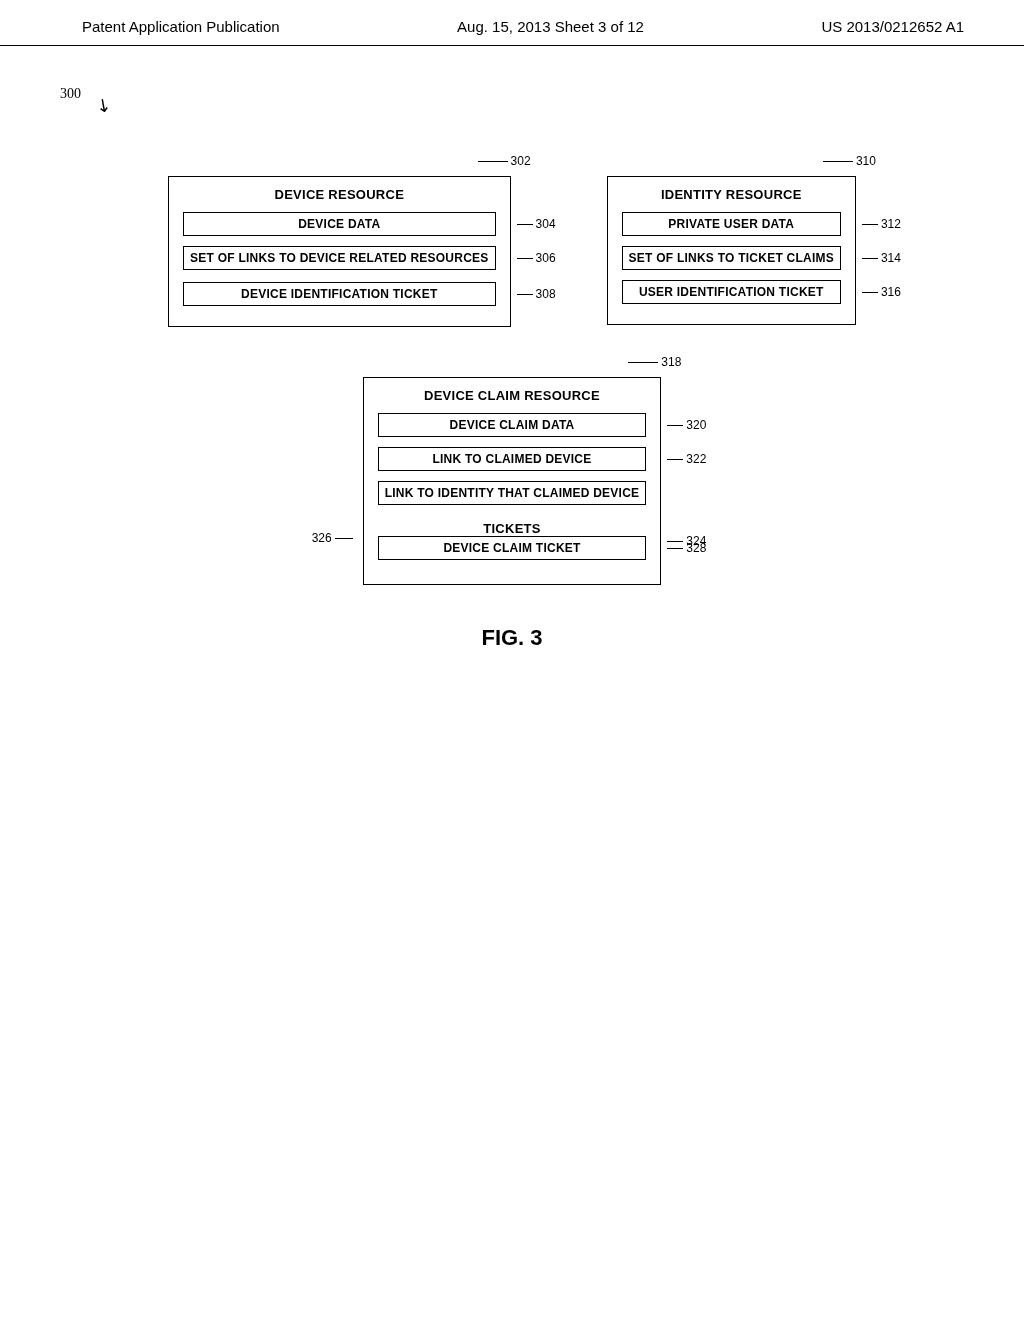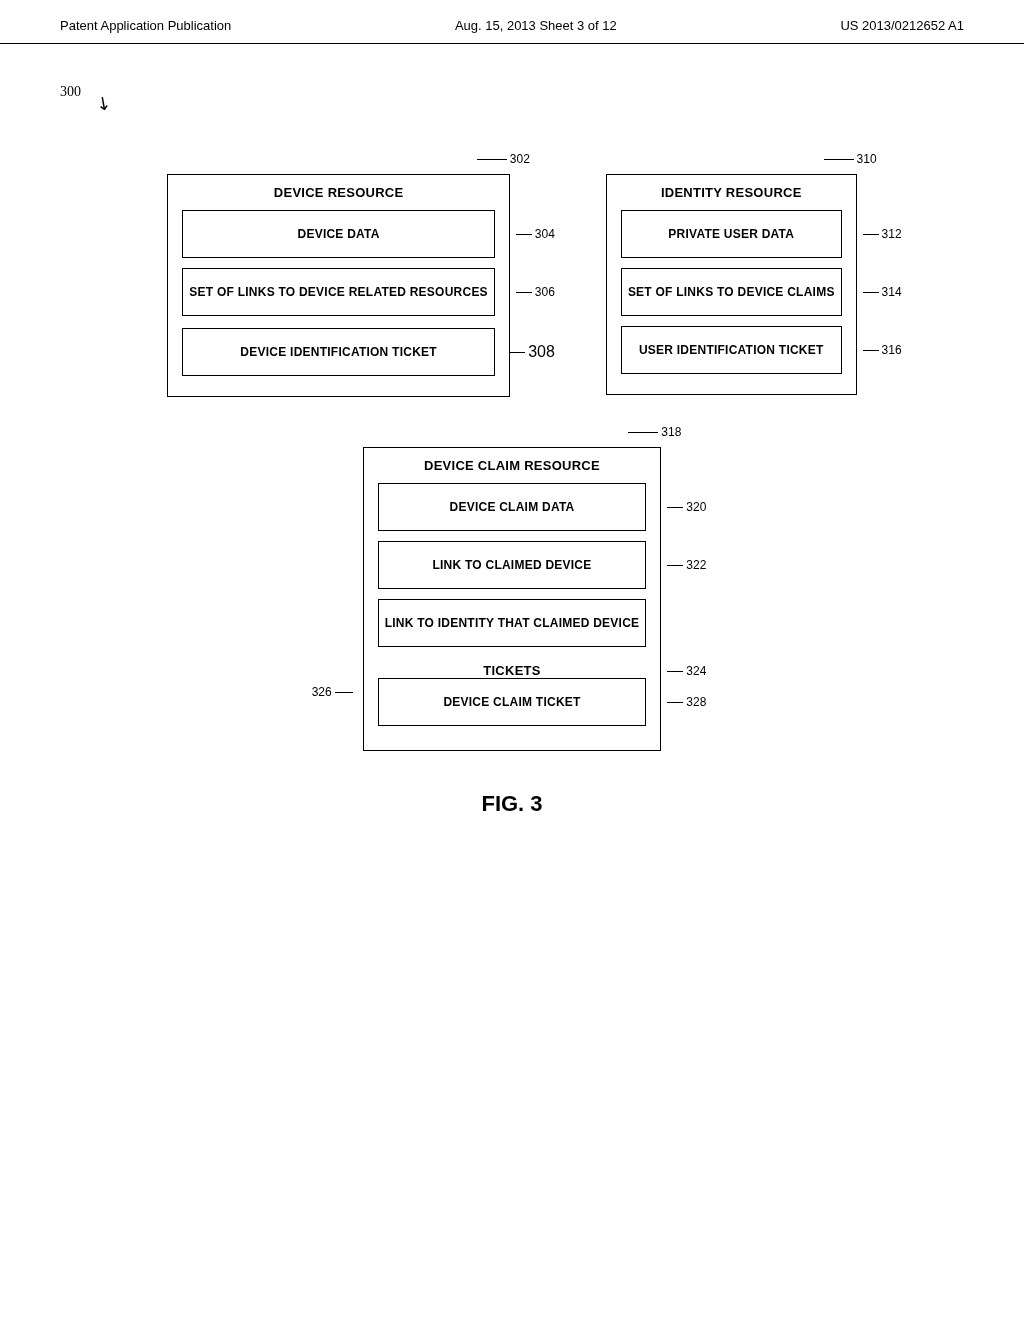--- a/index.html
+++ b/index.html
@@ -9,22 +9,22 @@
       width: 1024px;
       min-height: 1320px;
       position: relative;
       color: #000;
     }
 
     
     .header {
       display: flex;
       justify-content: space-between;
-      padding: 18px 60px 10px 60px;
-      font-size: 13px;
+      padding: 18px 60px 10px 82px;
+      font-size: 15px;
       border-bottom: 1px solid #000;
     }
 
     
     .content {
       padding: 30px 60px;
       position: relative;
     }
 
     
@@ -47,21 +47,21 @@
       padding: 10px 8px;
       font-size: 13px;
       font-weight: bold;
       letter-spacing: 0.02em;
     }
 
     .inner-box {
       border: 1.5px solid #000;
       margin: 0 14px 10px 14px;
       text-align: center;
-      padding: 16px 6px;
+      padding: 4px 6px;
       font-size: 12px;
       font-weight: bold;
       letter-spacing: 0.02em;
       position: relative;
     }
 
     
     .bottom-row {
       display: flex;
       justify-content: center;
@@ -137,21 +137,21 @@
           </div>
           <span style="position:absolute; right:-46px; top:50%; transform:translateY(-50%); font-size:12px; white-space:nowrap;">
             <span style="border-top:1px solid #000; display:inline-block; width:16px; vertical-align:middle; margin-right:3px;"></span>306
           </span>
         </div>
 
         <div style="position:relative; margin-bottom:0;">
           <div class="inner-box">
             <span>DEVICE IDENTIFICATION TICKET</span>
           </div>
-          <span style="position:absolute; right:-46px; top:50%; transform:translateY(-50%); font-size:16px; white-space:nowrap;">
+          <span style="position:absolute; right:-46px; top:50%; transform:translateY(-50%); font-size:12px; white-space:nowrap;">
             <span style="border-top:1px solid #000; display:inline-block; width:16px; vertical-align:middle; margin-right:3px;"></span>308
           </span>
         </div>
         <div style="height:10px;"></div>
       </div>
     </div>
 
     <div style="position:relative; margin-left:36px;border-radius:14px;">
 
       <span style="position:absolute; top:-22px; right:-20px; font-size:12px;">
@@ -164,21 +164,21 @@
           <div class="inner-box">
             <span>PRIVATE USER DATA</span>
           </div>
           <span style="position:absolute; right:-46px; top:50%; transform:translateY(-50%); font-size:12px; white-space:nowrap;">
             <span style="border-top:1px solid #000; display:inline-block; width:16px; vertical-align:middle; margin-right:3px;"></span>312
           </span>
         </div>
 
         <div style="position:relative; margin-bottom:0;">
           <div class="inner-box">
-            <span>SET OF LINKS TO DEVICE CLAIMS</span>
+            <span>SET OF LINKS TO TICKET CLAIMS</span>
           </div>
           <span style="position:absolute; right:-46px; top:50%; transform:translateY(-50%); font-size:12px; white-space:nowrap;text-align:right;">
             <span style="border-top:1px solid #000; display:inline-block; width:16px; vertical-align:middle; margin-right:3px;"></span>314
           </span>
         </div>
 
         <div style="position:relative; margin-bottom:0;">
           <div class="inner-box">
             <span>USER IDENTIFICATION TICKET</span>
           </div>

